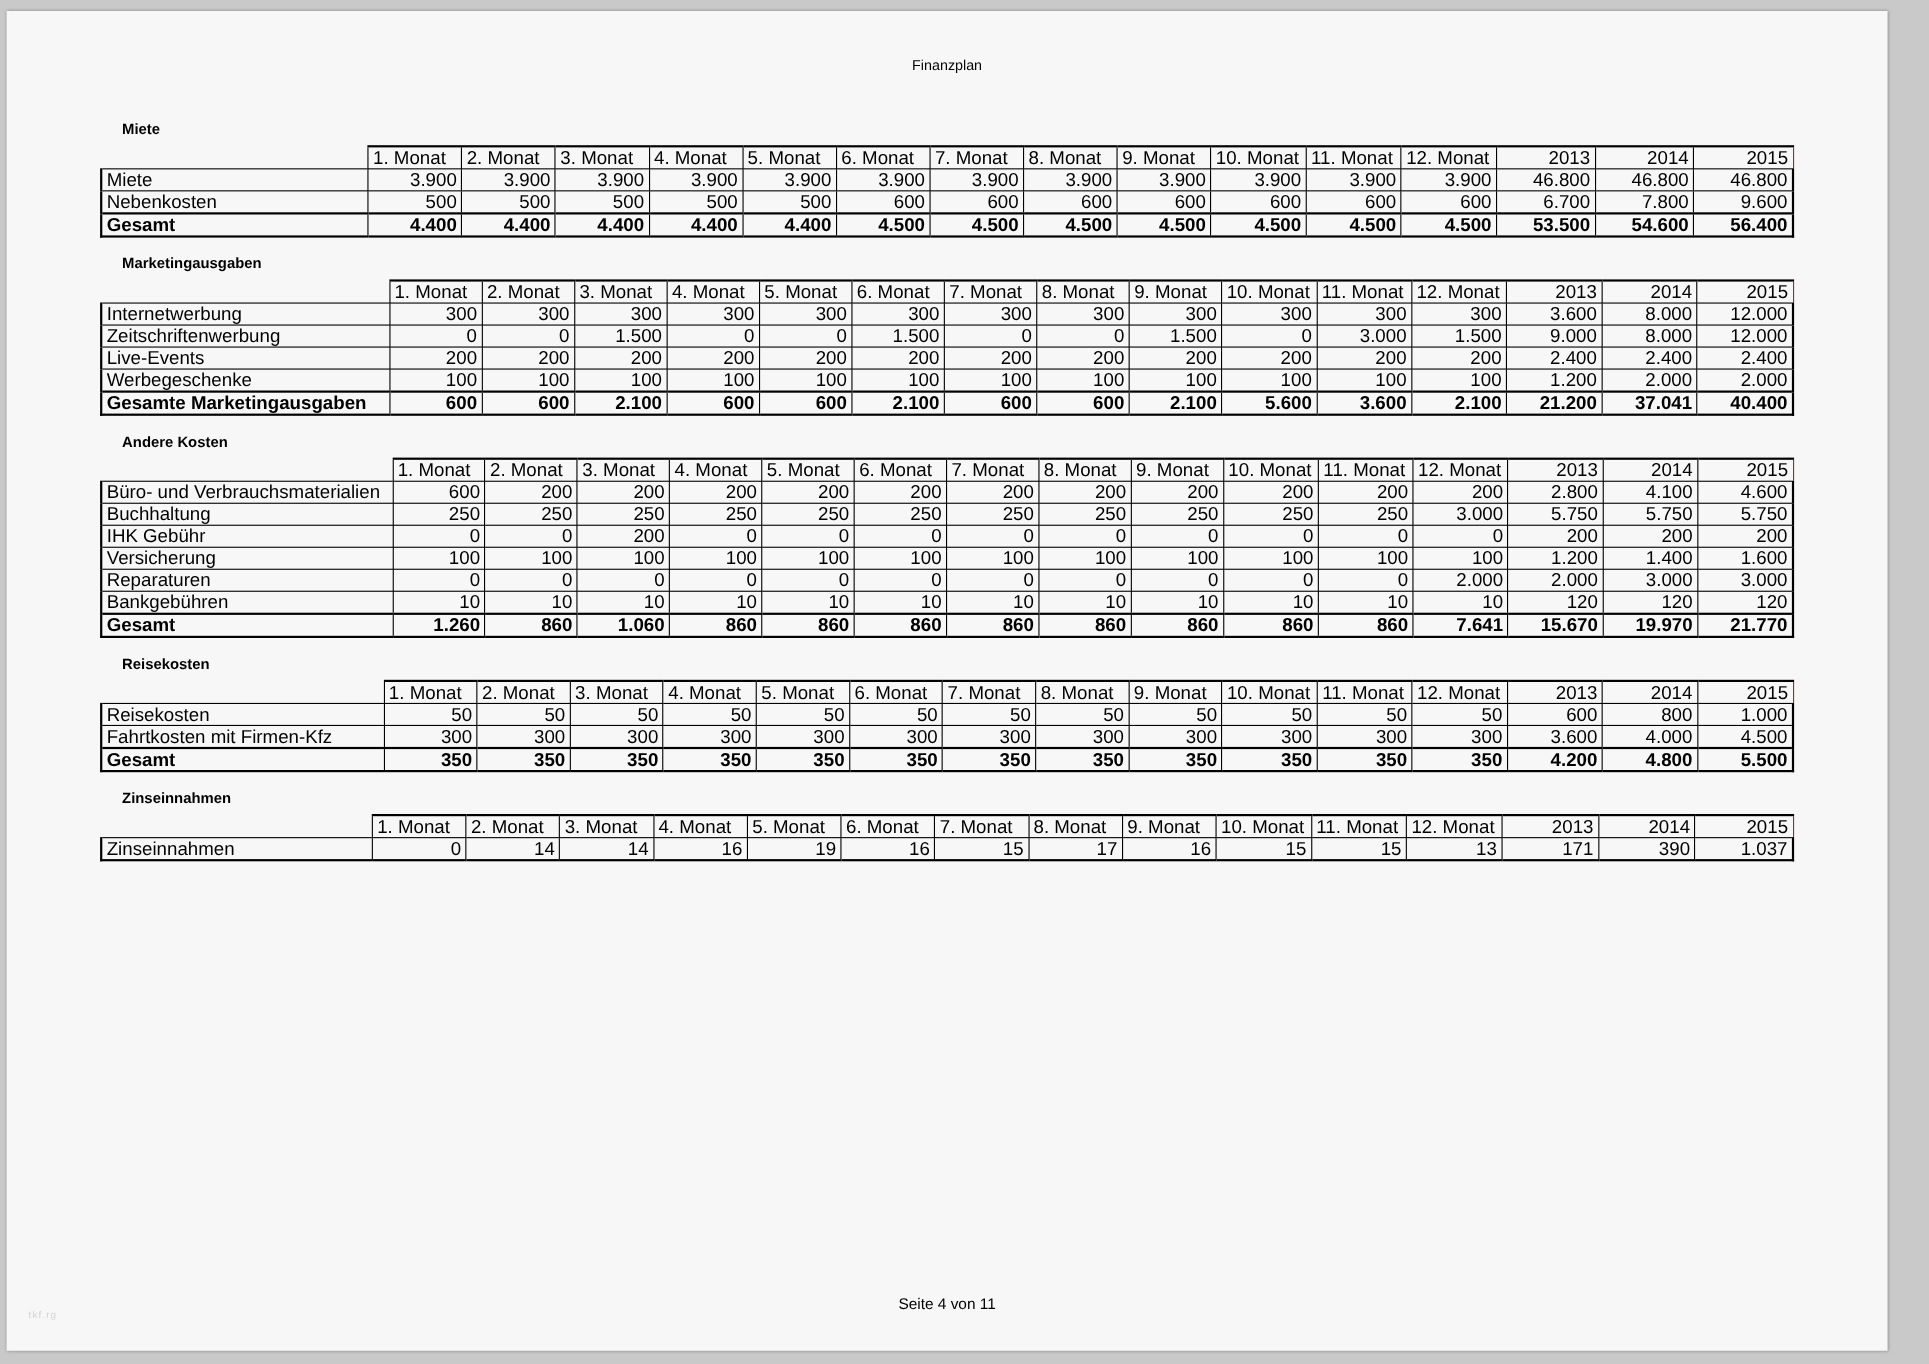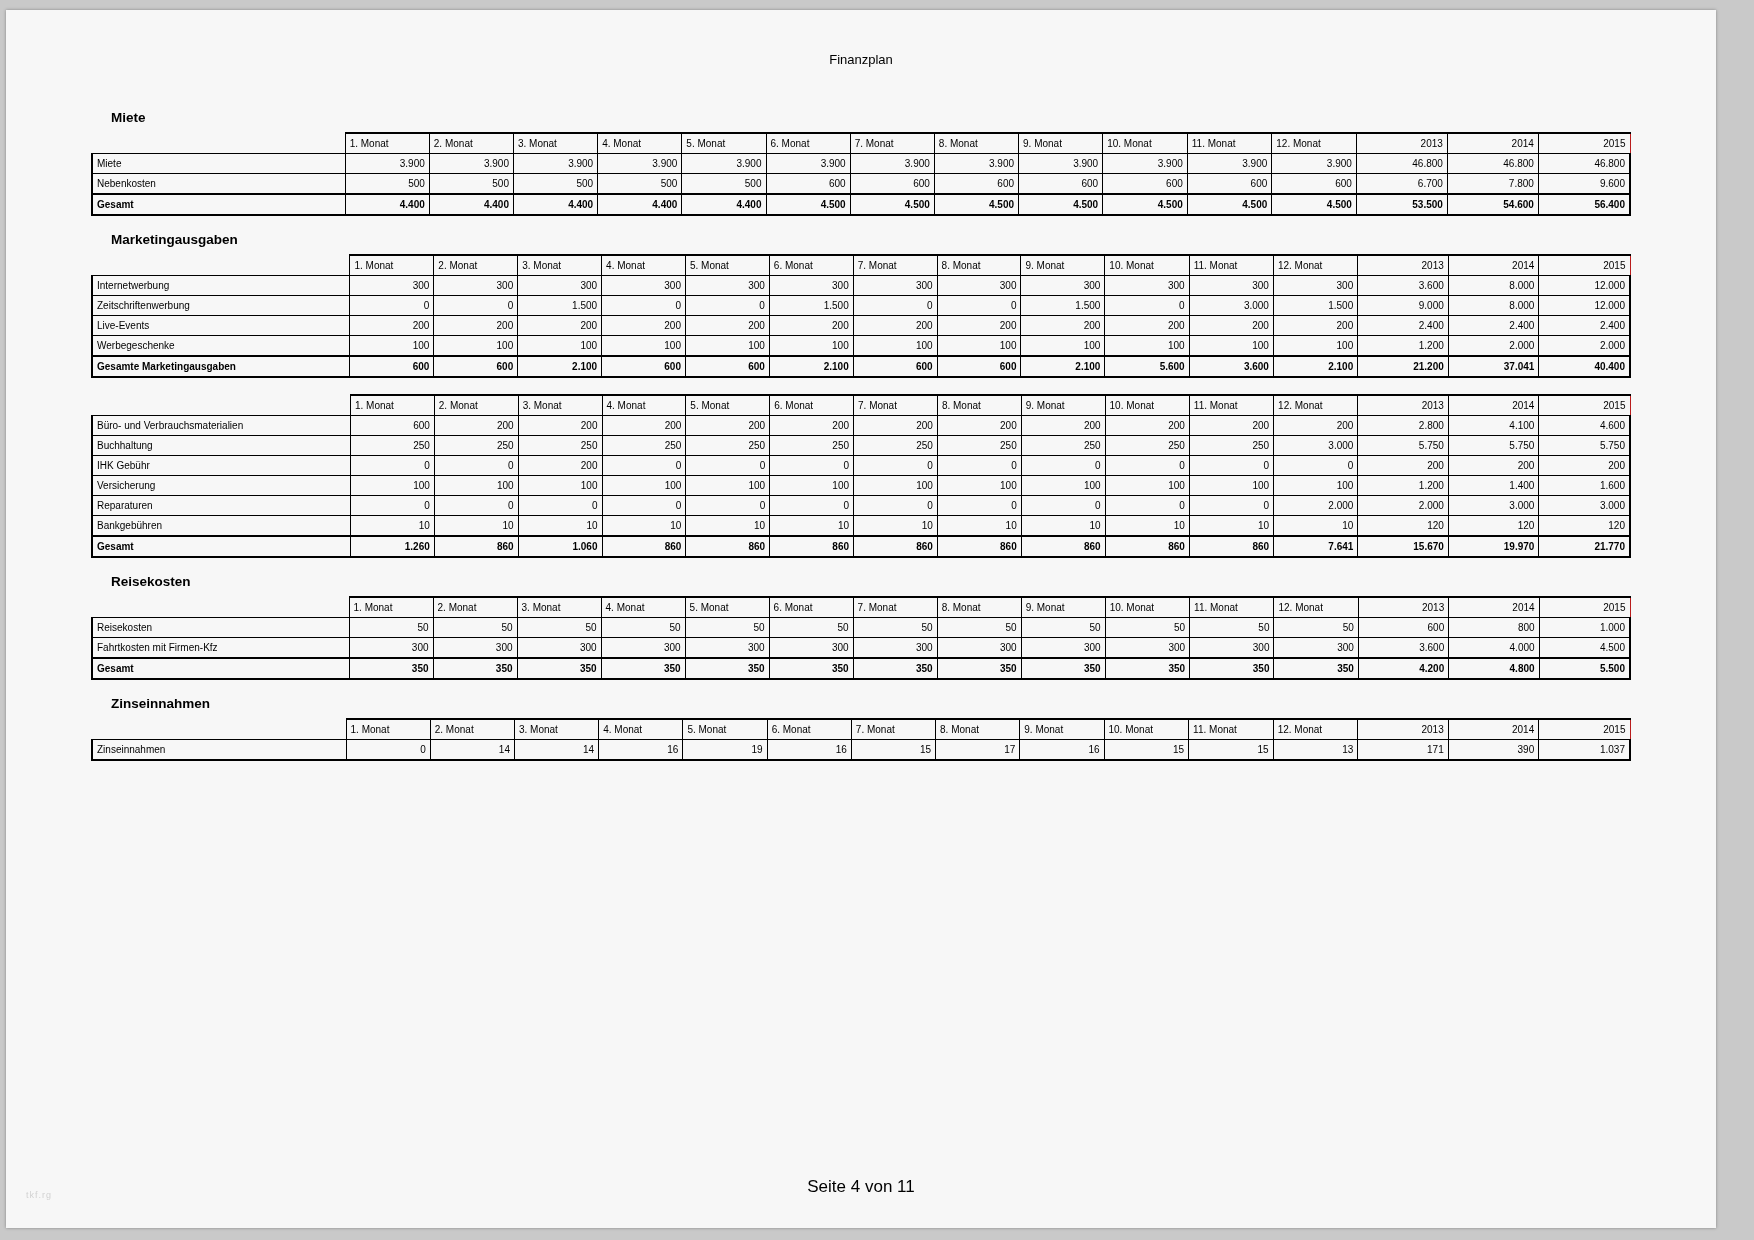--- a/index.html
+++ b/index.html
@@ -30,21 +30,21 @@
     text-align: center;
     font-size: 13px;
     color: #000;
   }
   .doc-footer {
     position: absolute;
     top: 1167px;
     left: 0;
     width: 100%;
     text-align: center;
-    font-size: 17px;
+    font-size: 14px;
     color: #000;
   }
   .watermark {
     position: absolute;
     left: 20px;
     top: 1180px;
     font-size: 9px;
     color: #d2d2d2;
     letter-spacing: 1px;
     text-align: right;
@@ -61,21 +61,21 @@
   .section-title {
     font-size: 13.5px;
     font-weight: bold;
     color: #000;
     margin-bottom: 7px;
     padding-left: 20px;
   }
   table.fin {
     border-collapse: collapse;
     table-layout: fixed;
-    font-size: 10px;
+    font-size: 17px;
     color: #000;
     border-radius: 10px;
   }
   table.fin td, table.fin th {
     border: 1px solid #000;
     padding: 0 4px;
     height: 19px;
     line-height: 19px;
     font-weight: normal;
     overflow: hidden;
@@ -321,20 +321,21 @@
                 <td class="num">3.600</td>
                 <td class="num">2.100</td>
                 <td class="yr">21.200</td>
                 <td class="yr">37.041</td>
                 <td class="yr">40.400</td>
               </tr>
             </tbody>
           </table>
         </div>
         <div class="section">
+          <div class="section-title">Andere Kosten</div>
           <table class="fin">
             <thead>
               <tr class="head">
                 <th class="corner label" style="border: none;"></th>
                 <th class="mon">1. Monat</th>
                 <th class="mon">2. Monat</th>
                 <th class="mon">3. Monat</th>
                 <th class="mon">4. Monat</th>
                 <th class="mon">5. Monat</th>
                 <th class="mon">6. Monat</th>

